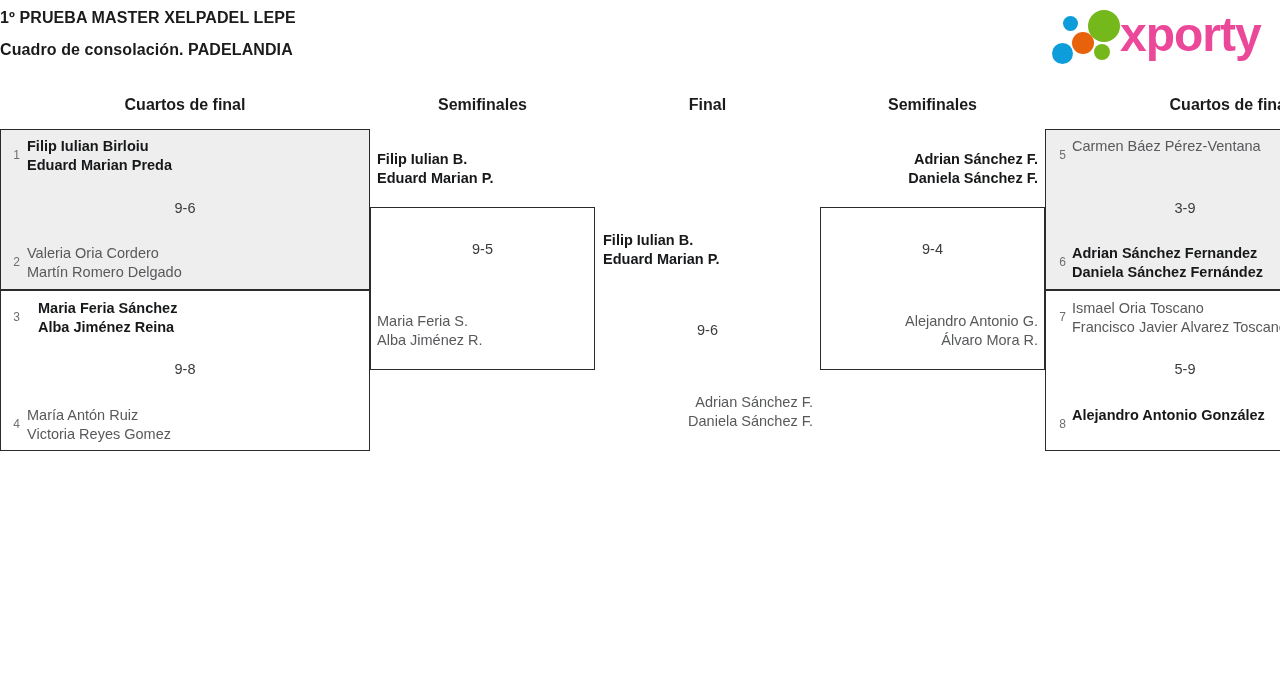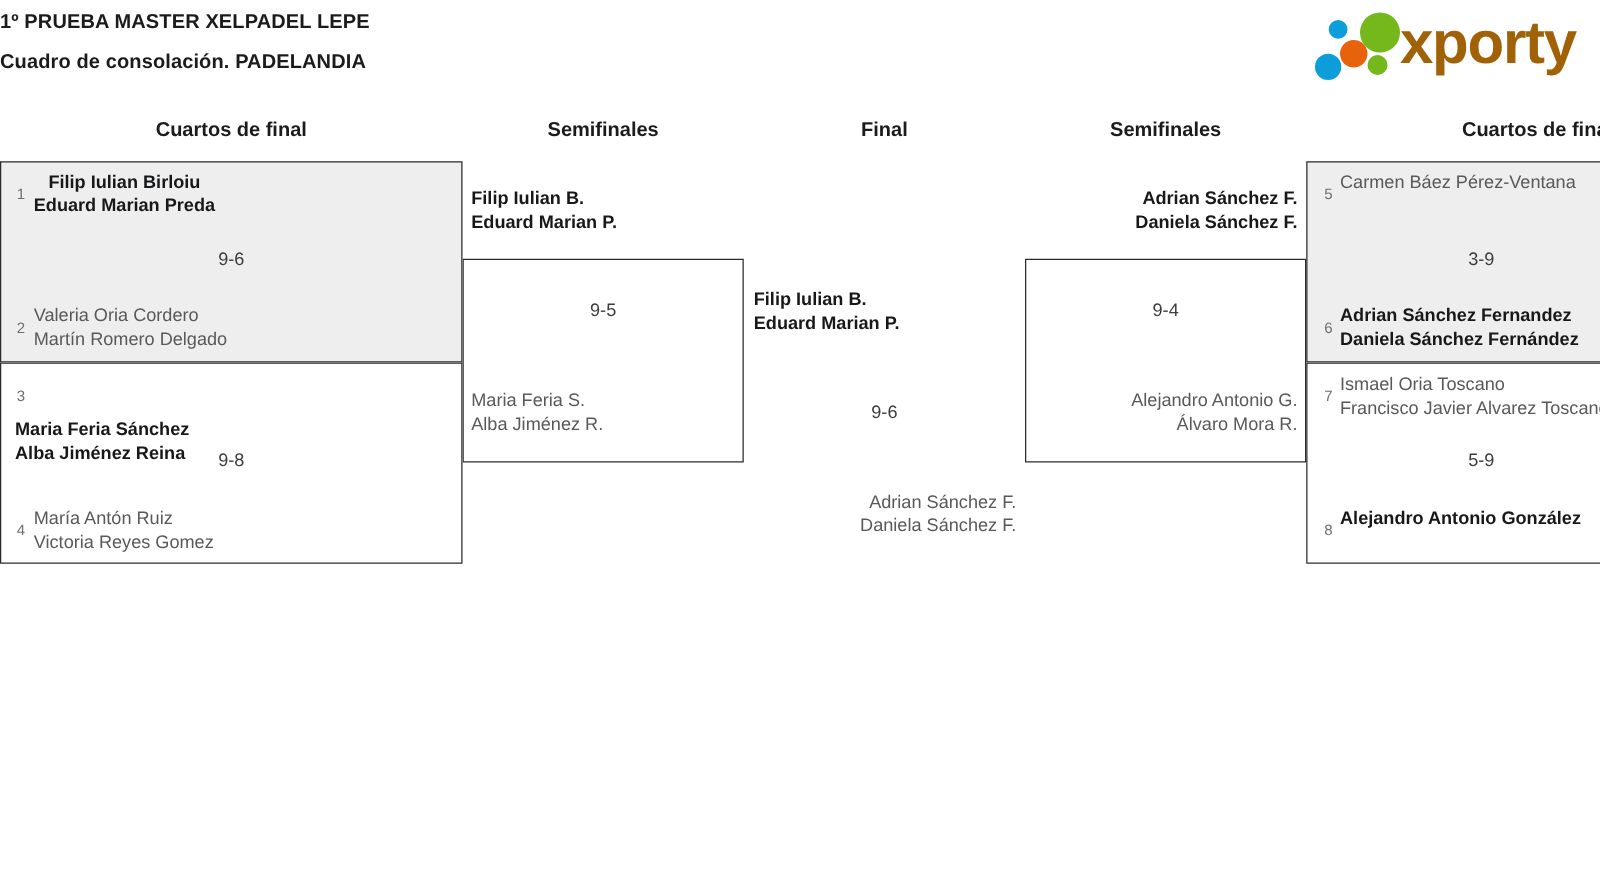--- a/index.html
+++ b/index.html
@@ -32,21 +32,21 @@
   }
   .logo-dots { position: absolute; left: 0; top: 0; width: 74px; height: 56px; }
   .dot { position: absolute; border-radius: 50%; }
   .dot-blue-top   { left: 15px; top: 10px;  width: 15px; height: 15px; background: #0d9ddb; }
   .dot-orange     { left: 24px; top: 26px;  width: 22px; height: 22px; background: #e8610b; }
   .dot-blue-bot   { left: 4px;  top: 37px;  width: 21px; height: 21px; background: #0d9ddb; }
   .dot-green-big  { left: 40px; top: 4px;   width: 32px; height: 32px; background: #74b81c; }
   .dot-green-sm   { left: 46px; top: 38px;  width: 16px; height: 16px; background: #74b81c; }
   .logo-word {
     position: absolute; left: 72px; top: 2px;
-    font-size: 48px; font-weight: 700; color: #a16207;
+    font-size: 48px; font-weight: 700; color: #ec4899;
     letter-spacing: -1px; line-height: 54px;
   }
 
   
   .col-header {
     position: absolute;
     top: 96px;
     font-size: 16px;
     font-weight: 700;
     color: #1b1b1b;
@@ -101,25 +101,25 @@
   .score {
     position: absolute;
     font-size: 14.5px;
     color: #3a3b3d;
     font-weight: 400;
     text-align: center;
     white-space: nowrap;
   }
 
   
-  .t1   { left: 27px; top: 137px; text-align: center; }
+  .t1   { left: 27px; top: 137px; }
   .t1s  { left: 2px;  top: 148px; }
   .t2   { left: 27px; top: 244px; }
   .t2s  { left: 2px;  top: 255px; }
-  .t3   { left: 12px; top: 299px; margin-top: 36px; }
+  .t3   { left: 38px; top: 299px; }
   .t3s  { left: 2px;  top: 310px; }
   .t4   { left: 27px; top: 406px; }
   .t4s  { left: 2px;  top: 417px; }
   .sc-qf1 { left: 90px; top: 200px; width: 190px; }
   .sc-qf2 { left: 90px; top: 361px; width: 190px; }
 
   
   .t5   { left: 1072px; top: 137px; }
   .t5s  { left: 1048px; top: 148px; }
   .t6   { left: 1072px; top: 244px; }

